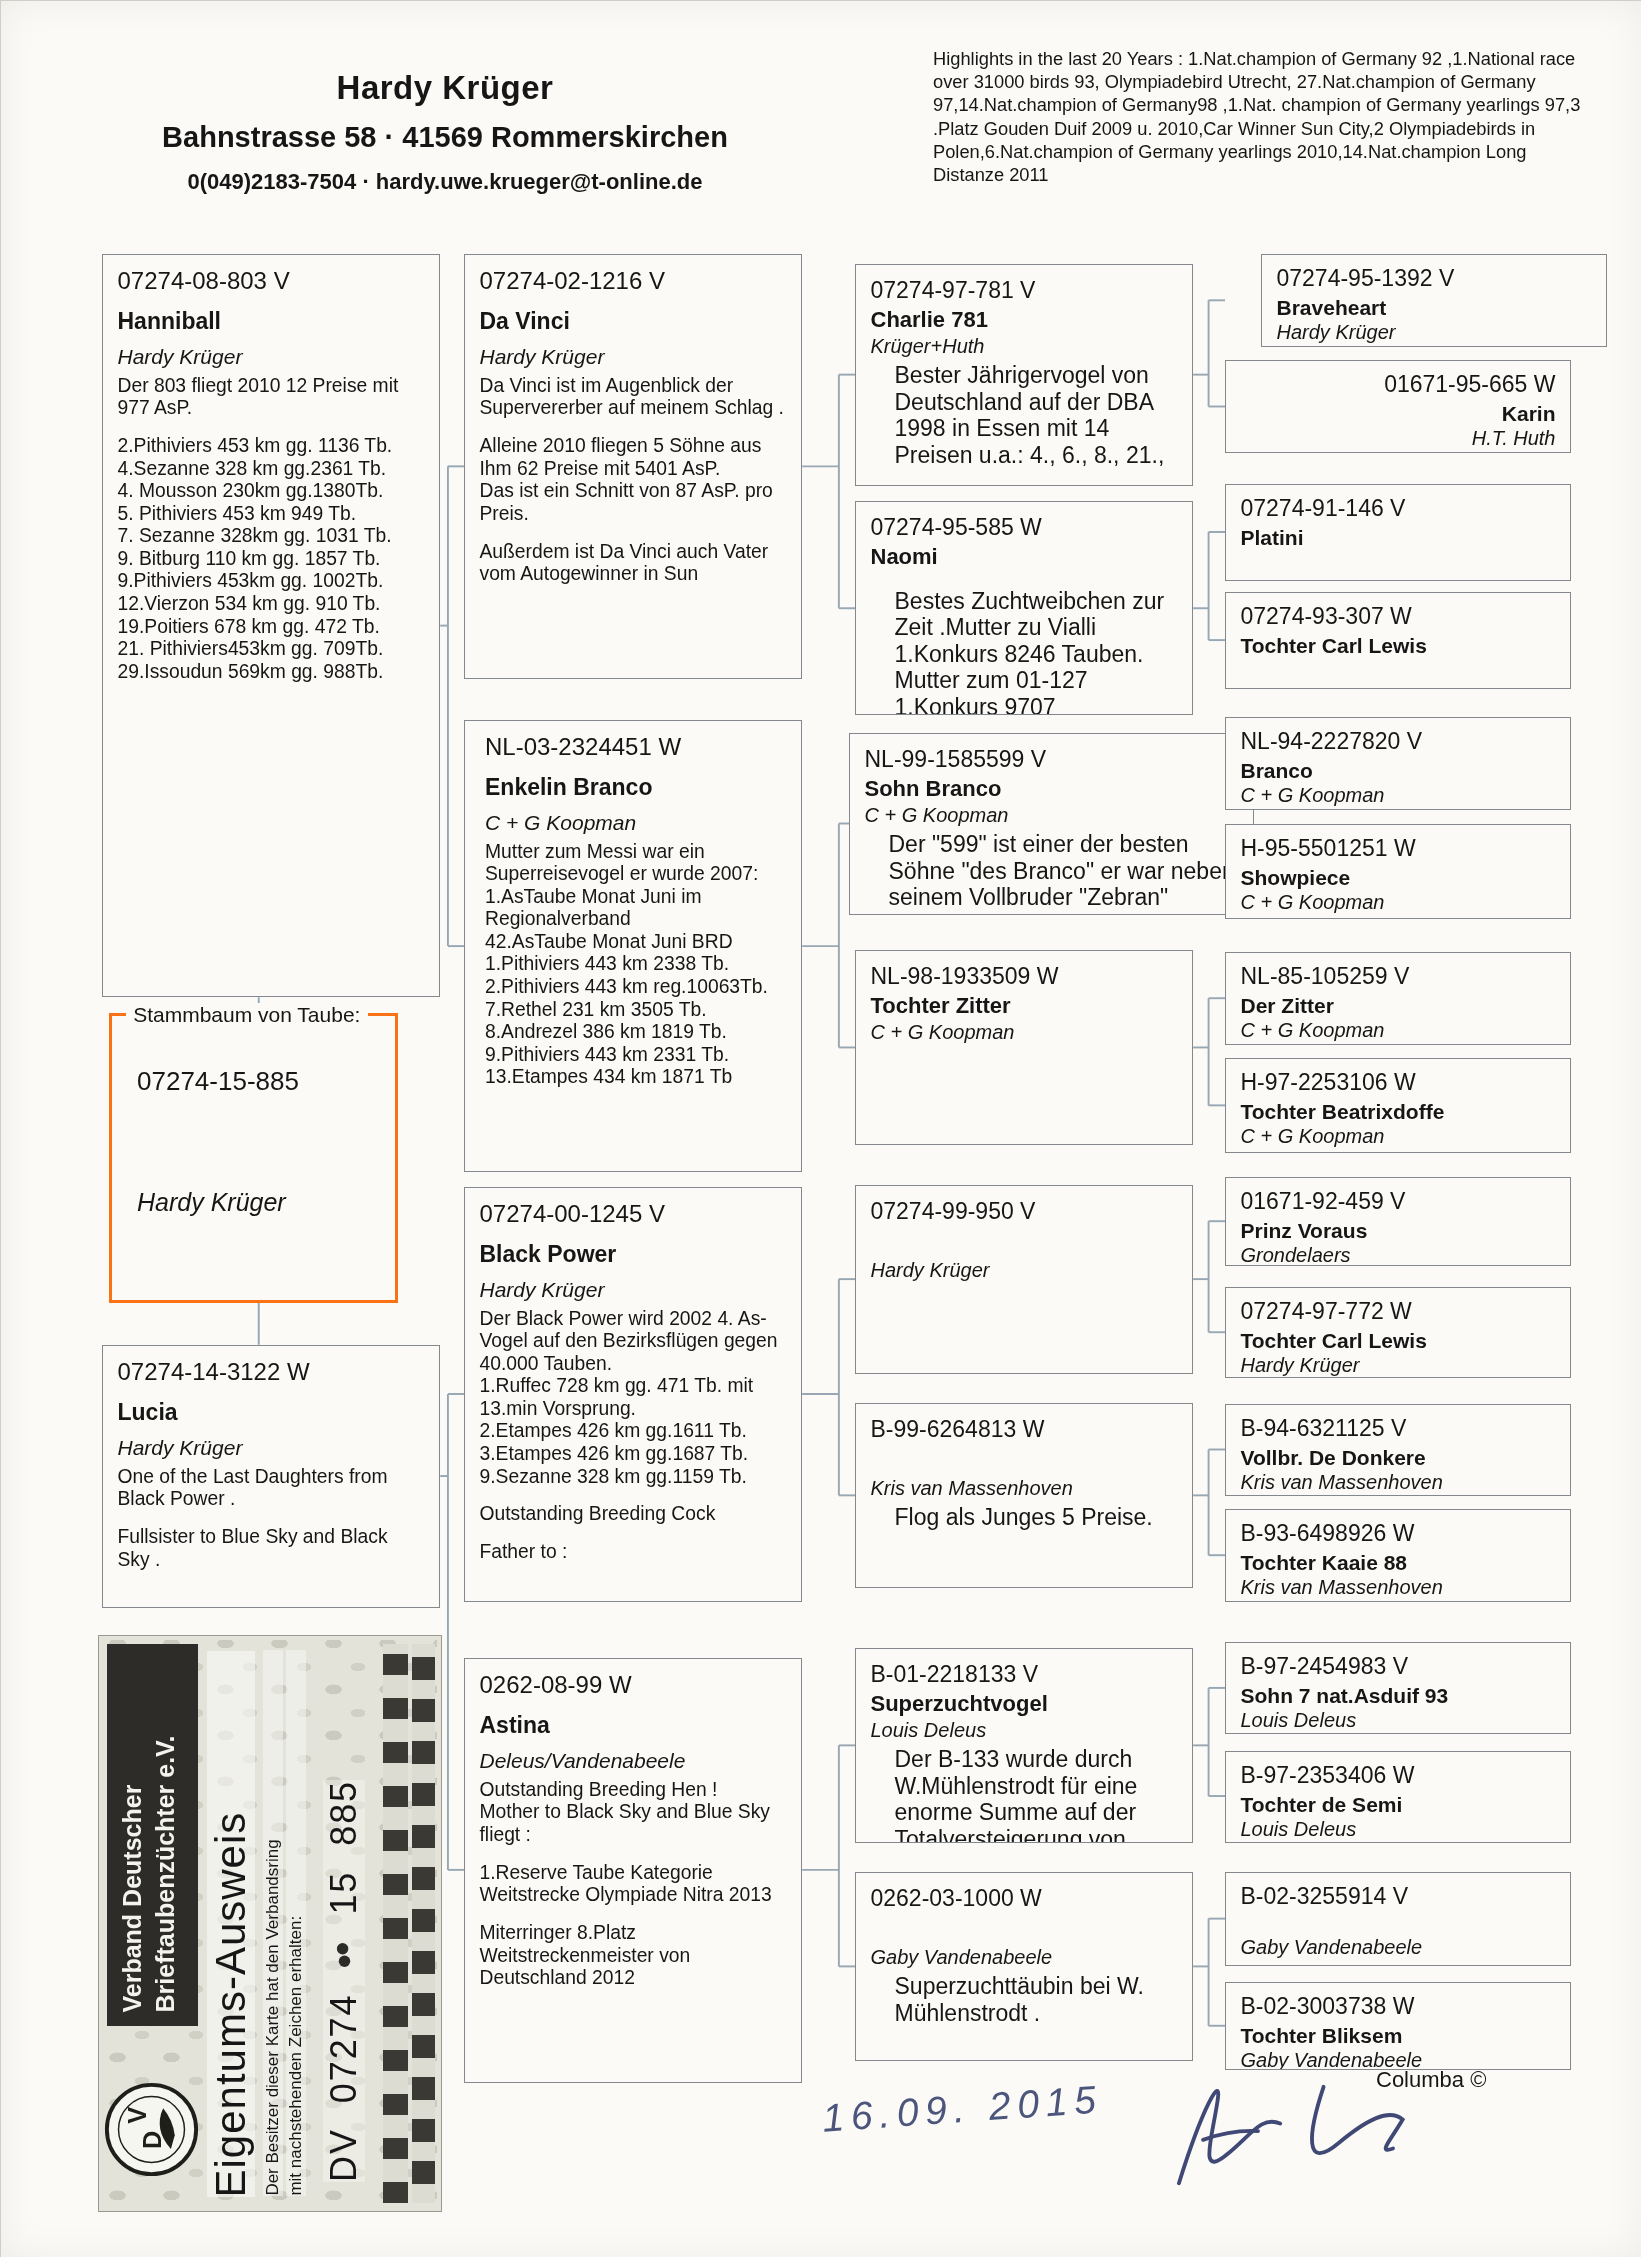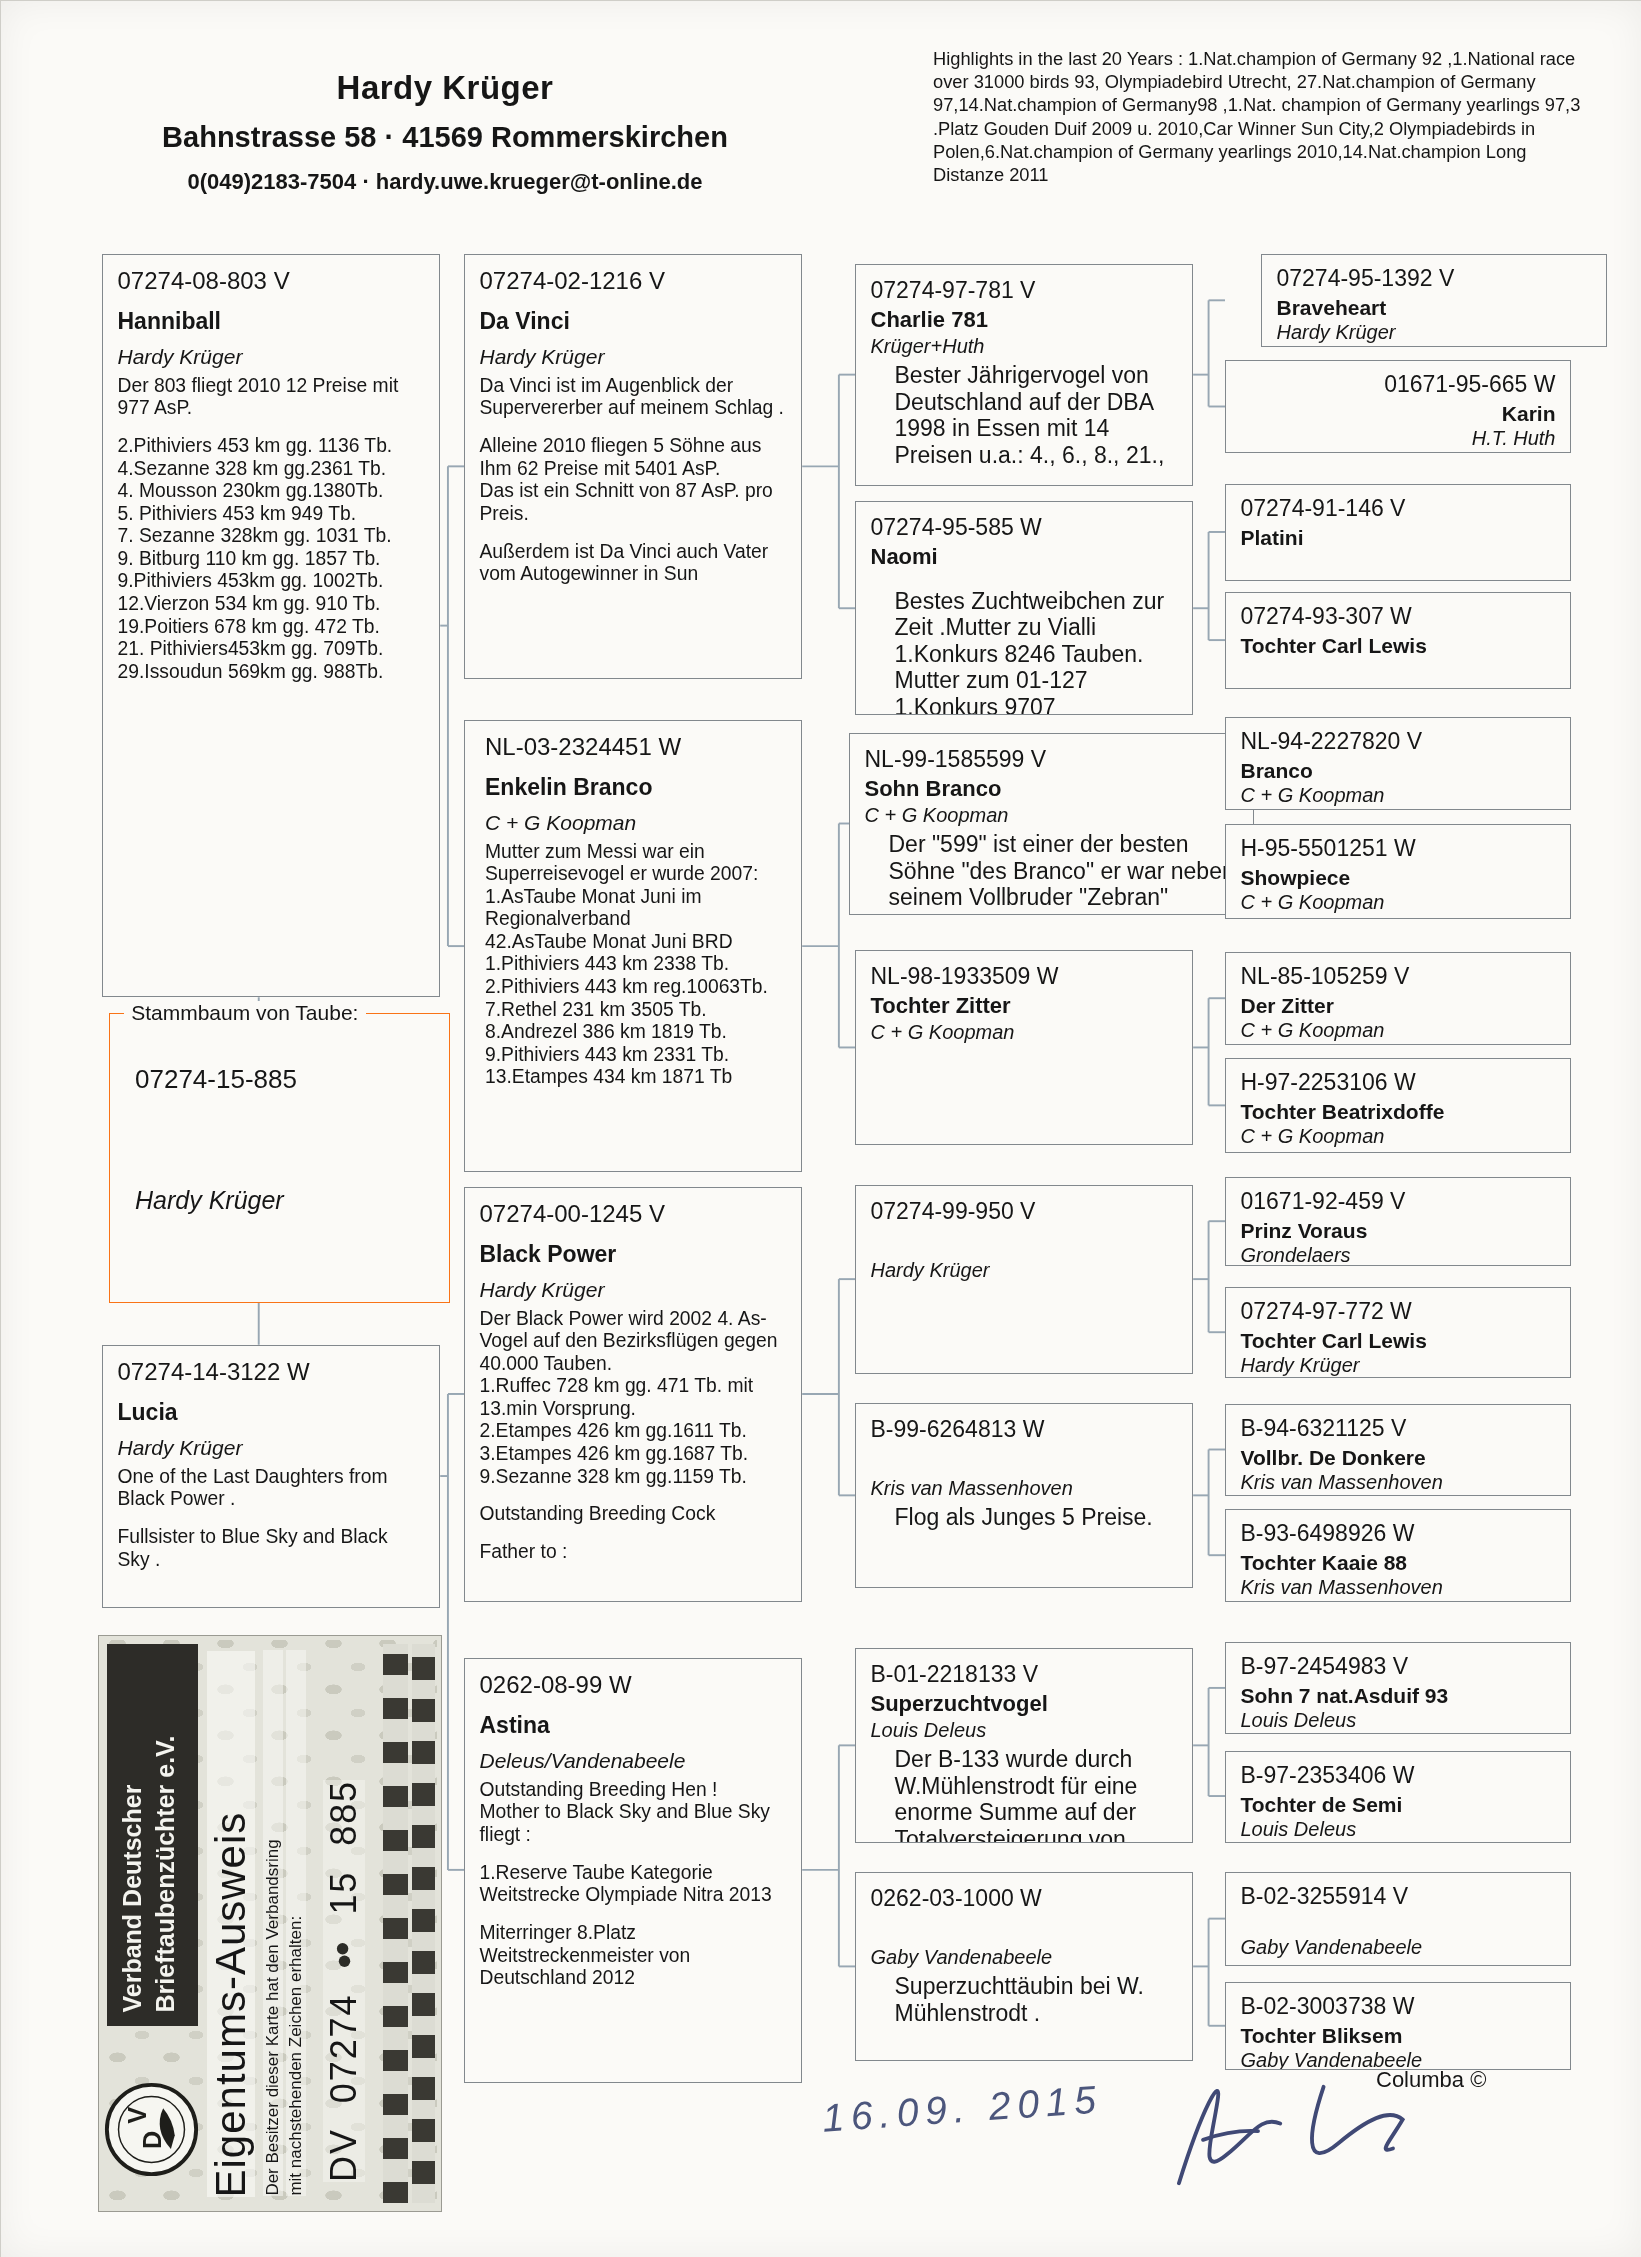--- a/index.html
+++ b/index.html
@@ -22,22 +22,22 @@
   .nspace{height:29px;}
   .gen3 .ring{font-size:23px;margin-bottom:3.9px;}
   .gen3 .pname{font-size:22px;margin:3.9px 0 1.9px 0;}
   .gen3 .breeder{font-size:20px;margin:1.9px 0 3.9px 0;}
   .gen3 .pline{font-size:23px;line-height:1.15;margin-left:24px;}
   .gen4 .ring{font-size:23px;margin-bottom:1.9px;}
   .gen4 .pname{font-size:21px;margin:3.9px 0 0 0;}
   .gen4 .breeder{font-size:20px;margin:1.9px 0 0 0;}
   .gen4{padding:9.7px 14.5px;}
   .gen4 .nspace{height:23px;}
-  .subject{position:absolute;left:108px;top:1012px;width:341px;height:290px;
-           border:1px solid #f97316;z-index:2;box-sizing:border-box;}
+  .subject{position:absolute;left:108px;top:1012px;width:289px;height:290px;
+           border:3px solid #f97316;z-index:2;box-sizing:border-box;}
   .subject-label{position:absolute;top:-12.6px;left:13.5px;background:#fbfaf7;
            padding:0 7.7px;font-size:21px;}
   .subject-ring{position:absolute;left:25px;top:50px;font-size:26px;}
   .subject-owner{position:absolute;left:25px;top:172px;font-size:25px;font-style:italic;}
   
   .card{position:absolute;left:97px;top:1634px;width:344px;height:577px;z-index:2;}
   .card-inner{position:absolute;left:0;top:577px;width:577px;height:344px;
               transform:rotate(-90deg);transform-origin:top left;
               background:#e3e3da;border:1px solid #9a9a92;box-sizing:border-box;}
   .card-pattern{position:absolute;inset:3.9px;

